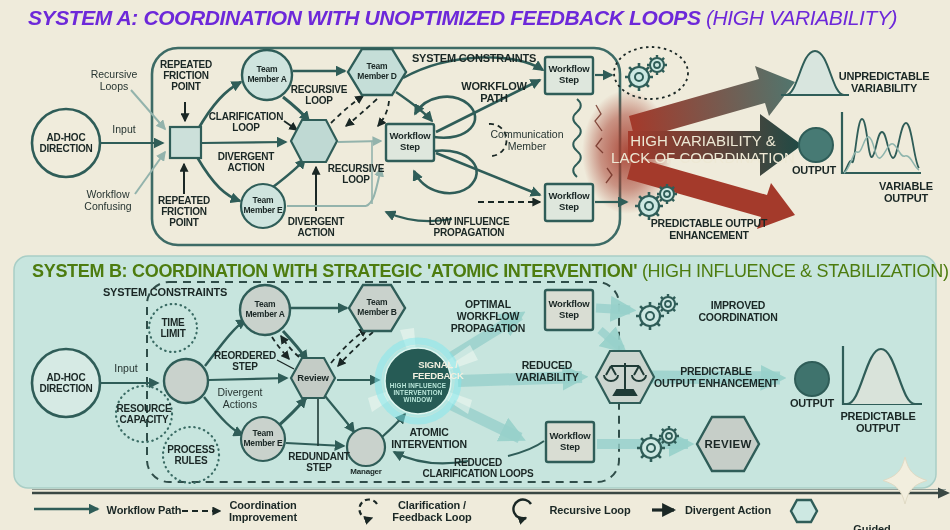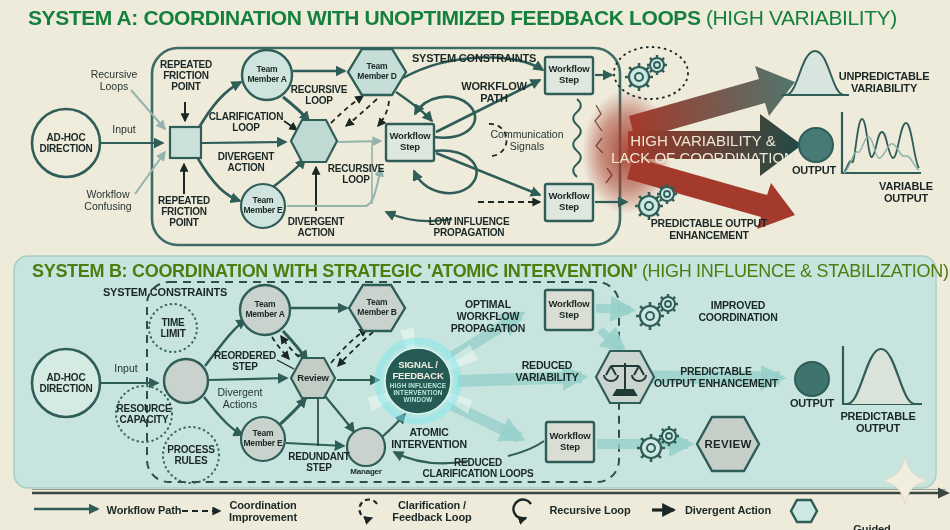--- a/index.html
+++ b/index.html
@@ -11,25 +11,25 @@
        line-height:1.12;letter-spacing:-0.2px;}
   .plain{font-weight:400;font-size:10.5px;color:#273532;letter-spacing:0;}
   .node{font-weight:600;font-size:8.5px;line-height:1.15;}
   .node10{font-size:9.5px;font-weight:600;}
   .node8{font-size:8px;font-weight:600;}
   .nodebig{font-weight:800;font-size:10px;}
   .bold11{font-size:11px;}
   .bold105{font-size:10.5px;}
   .bold115{font-size:11.5px;letter-spacing:.3px;}
   .cream{color:#EDE8D4;font-size:15px;font-weight:400;letter-spacing:0;white-space:pre-line;}
-  .signalT{color:#F2EFDF;font-size:9.5px;font-weight:800;}
+  .signalT{color:#F2EFDF;font-size:9.5px;font-weight:800;margin-left:20px;}
   .signalS{color:#B9E6DA;font-size:6.3px;font-weight:700;letter-spacing:.2px;}
   .leg{font-weight:600;font-size:11px;letter-spacing:-0.1px;}
   .titleA{position:absolute;left:28px;top:6px;font-weight:800;font-size:21px;
-          letter-spacing:-0.4px;color:#15803d;white-space:nowrap;}
+          letter-spacing:-0.4px;color:#6d28d9;white-space:nowrap;font-style:italic;}
   .titleB{position:absolute;left:32px;top:261px;font-weight:800;font-size:18px;
           letter-spacing:-0.3px;color:#4d7c0f;white-space:nowrap;}
   .titleA .note,.titleB .note{font-weight:500;}
 </style>
 </head>
 <body>
 
 <div class="stage">
 
 <svg class="layer" width="950" height="530" viewBox="0 0 950 530">
@@ -277,21 +277,21 @@
 Member E</div>
 <div class="lbl" style="left:316px;top:227px">DIVERGENT
 ACTION</div>
 <div class="lbl" style="left:356px;top:174px">RECURSIVE
 LOOP</div>
 <div class="lbl node10" style="left:410px;top:142px">Workflow
 Step</div>
 <div class="lbl bold11" style="left:494px;top:92px">WORKFLOW
 PATH</div>
 <div class="lbl plain" style="left:527px;top:141px">Communication
-Signals</div>
+Member</div>
 <div class="lbl node10" style="left:569px;top:75px">Workflow
 Step</div>
 <div class="lbl node10" style="left:569px;top:202px">Workflow
 Step</div>
 <div class="lbl" style="left:469px;top:227px">LOW INFLUENCE
 PROPAGATION</div>
 <div class="lbl cream" style="left:703px;top:150px">HIGH VARIABILITY &amp;
 LACK OF COORDINATION</div>
 <div class="lbl bold11" style="left:884px;top:82px">UNPREDICTABLE
 VARIABILITY</div>

